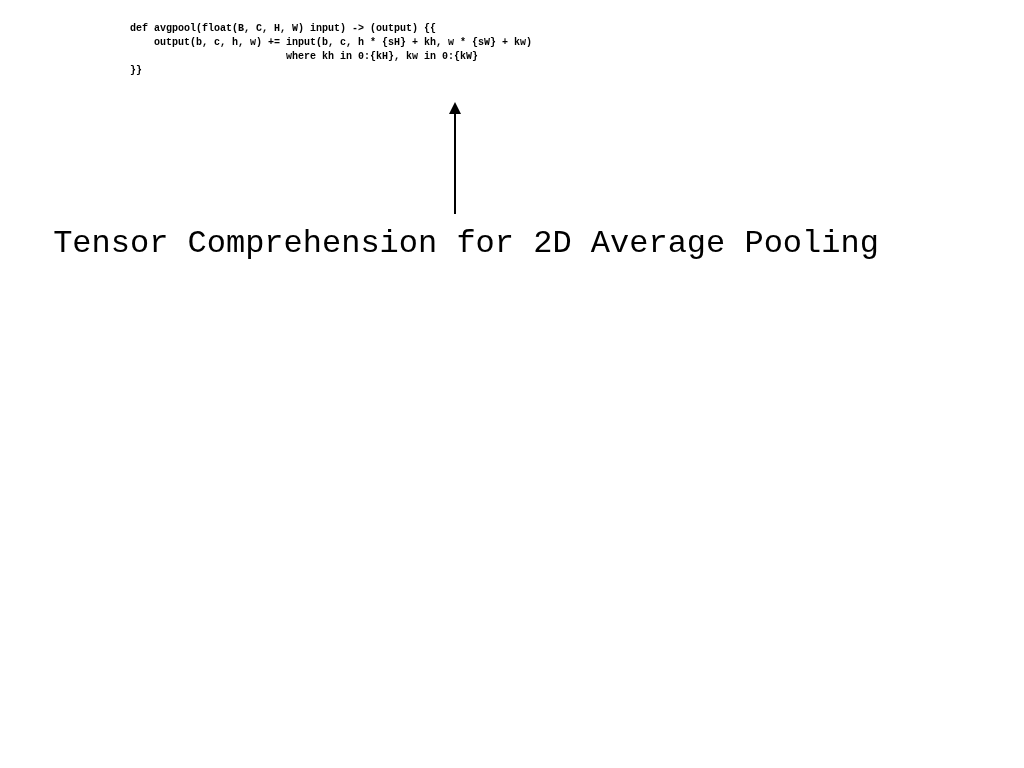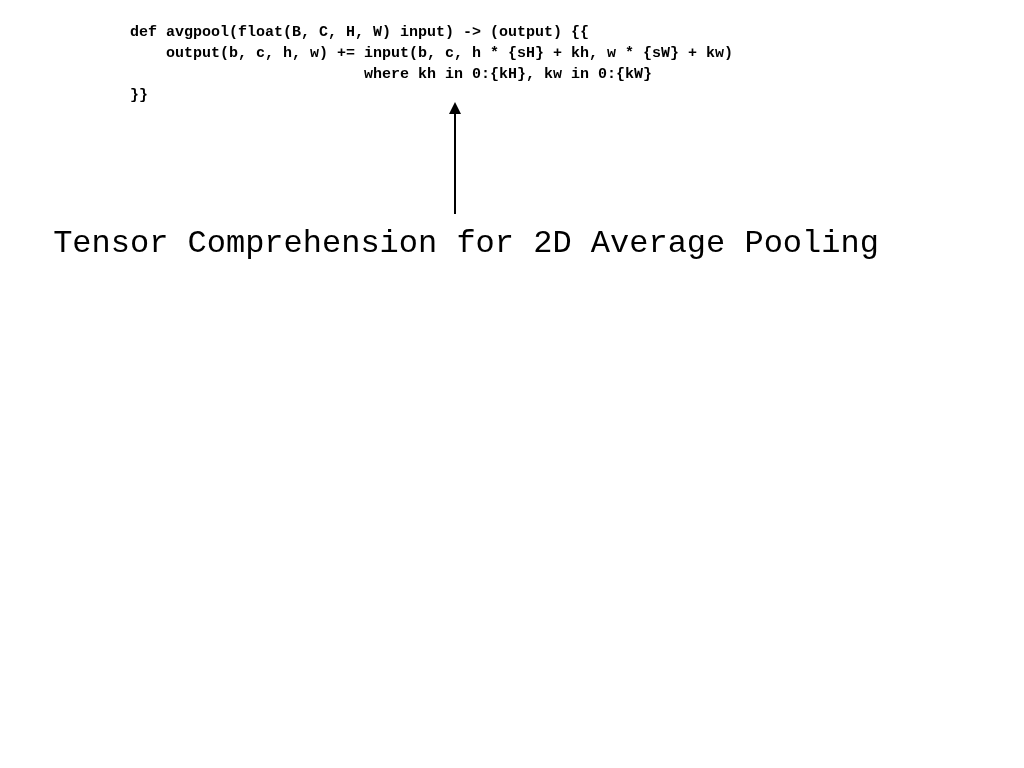--- a/index.html
+++ b/index.html
@@ -12,21 +12,21 @@
       height: 768px;
       background: white;
       font-family: "Courier New", Courier, monospace;
       position: relative;
     }
     .code-block {
       position: absolute;
       top: 22px;
       left: 130px;
       font-family: "Courier New", Courier, monospace;
-      font-size: 15px;
+      font-size: 10px;
       font-weight: bold;
       line-height: 1.4;
       white-space: pre;
     }
     .arrow-container {
       position: absolute;
       top: 102px;
       left: 449px;
       display: flex;
       flex-direction: column;

